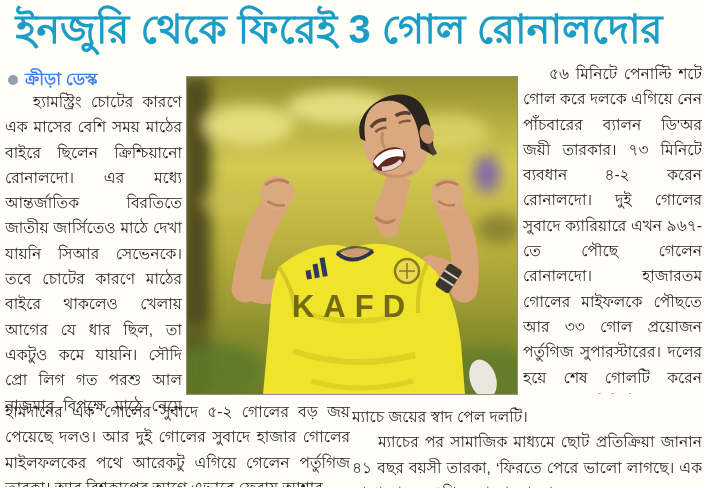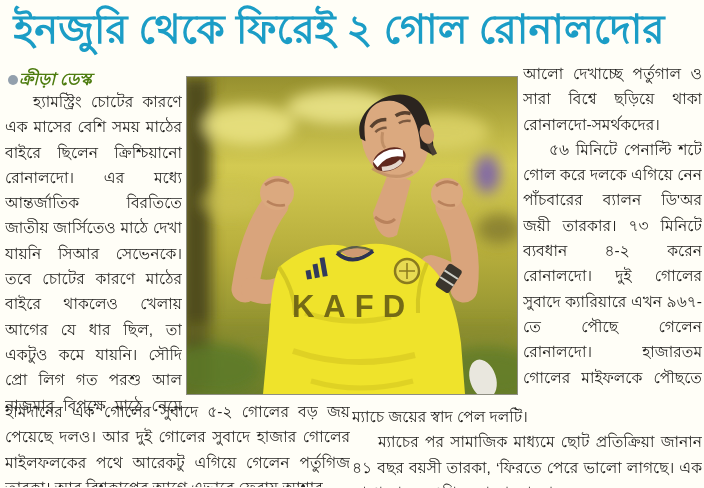--- a/index.html
+++ b/index.html
@@ -7,22 +7,22 @@
     position:relative;width:704px;height:488px;overflow:hidden;
     background:#fffef7;
     font-family:"Liberation Sans", sans-serif;
   }
   .headline{
     position:absolute;top:2px;left:0;width:678px;margin:0;
     text-align:center;font-size:40px;line-height:54px;font-weight:700;
     color:#1b9dc6;letter-spacing:0;white-space:nowrap;
   }
   .byline{
-    position:absolute;left:8px;top:66px;display:flex;align-items:center;gap:1px;
-    font-weight:700;font-size:17px;color:#4d7c0f;font-style:italic;
+    position:absolute;left:8px;top:66px;display:flex;align-items:center;gap:7px;
+    font-weight:700;font-size:17px;color:#3b82f6;
   }
   .bullet{width:10px;height:10px;border-radius:50%;background:#93a0ad;flex:0 0 auto;}
   .body-text{
     position:absolute;font-size:15.5px;line-height:25.3px;color:#201f1d;
     text-align:justify;overflow:hidden;
   }
   .body-text p{margin:0;}
   .indent{text-indent:26px;}
   .col-left{left:5px;top:89px;width:177px;height:331px;text-indent:28px;}
   .col-right{left:523px;top:61px;width:179px;height:333px;}
@@ -32,21 +32,21 @@
     position:absolute;left:186px;top:76px;width:332px;height:319px;margin:0;
     border:1px solid #8f8f83;box-sizing:border-box;background:#3b82f6;
   }
   .photo svg{display:block;}
 </style>
 </head>
 <body>
 
 <div class="page">
 
-  <h1 class="headline">ইনজুরি থেকে ফিরেই ২ গোল রোনালদোর</h1>
+  <h1 class="headline">ইনজুরি থেকে ফিরেই 3 গোল রোনালদোর</h1>
 
   <div class="byline">
     <span class="bullet"></span>
     <span>ক্রীড়া ডেস্ক</span>
   </div>
 
   <div class="body-text col-left">হ্যামস্ট্রিং চোটের কারণে এক মাসের বেশি সময় মাঠের বাইরে ছিলেন ক্রিশ্চিয়ানো রোনালদো। এর মধ্যে আন্তর্জাতিক বিরতিতে জাতীয় জার্সিতেও মাঠে দেখা যায়নি সিআর সেভেনকে। তবে চোটের কারণে মাঠের বাইরে থাকলেও খেলায় আগের যে ধার ছিল, তা একটুও কমে যায়নি। সৌদি প্রো লিগ গত পরশু আল নাজমার বিপক্ষে মাঠে নেমে আবার প্রমাণ দিলেন। করলেন জোড়া গোল। সাথে সাদিও মানের দু'টি ও আবদুল্লাহ আল-</div>
 
   <figure class="photo">
     <svg width="330" height="317" viewBox="0 0 330 317" xmlns="http://www.w3.org/2000/svg">
@@ -139,21 +139,20 @@
           <rect x="254" y="188" width="16" height="27" rx="3" fill="#3a352d"></rect>
           <rect x="254" y="196" width="16" height="2" fill="#cfd0c8"></rect>
           <rect x="254" y="204" width="16" height="2" fill="#cfd0c8"></rect>
         </g>
         <text x="166" y="240" text-anchor="middle" font-family="'Liberation Sans', sans-serif" font-size="31" font-weight="600" letter-spacing="9" fill="#6a6015" opacity="0.92">KAFD</text>
       </g>
     </svg>
   </figure>
 
   <div class="body-text col-right">
-    <p>আলো দেখাচ্ছে পর্তুগাল ও সারা বিশ্বে ছড়িয়ে থাকা রোনালদো-সমর্থকদের।</p>
     <p class="indent">৫৬ মিনিটে পেনাল্টি শটে গোল করে দলকে এগিয়ে নেন পাঁচবারের ব্যালন ডি'অর জয়ী তারকার। ৭৩ মিনিটে ব্যবধান ৪-২ করেন রোনালদো। দুই গোলের সুবাদে ক্যারিয়ারে এখন ৯৬৭-তে পৌছে গেলেন রোনালদো। হাজারতম গোলের মাইফলকে পৌছতে আর ৩৩ গোল প্রয়োজন পর্তুগিজ সুপারস্টারের। দলের হয়ে শেষ গোলটি করেন ম্যাচের ৯০ মিনিটে মানে। এই নিয়ে টানা ১৩</p>
   </div>
 
   <div class="body-text bottom-left">হামদানের এক গোলের সুবাদে ৫-২ গোলের বড় জয় পেয়েছে দলও। আর দুই গোলের সুবাদে হাজার গোলের মাইলফলকের পথে আরেকটু এগিয়ে গেলেন পর্তুগিজ তারকা। আর বিশ্বকাপের আগে এভাবে ফেরায় আশার</div>
 
   <div class="body-text bottom-right">
     <p>ম্যাচে জয়ের স্বাদ পেল দলটি।</p>
     <p class="indent">ম্যাচের পর সামাজিক মাধ্যমে ছোট প্রতিক্রিয়া জানান ৪১ বছর বয়সী তারকা, ‘ফিরতে পেরে ভালো লাগছে। এক সাথে সামনে এগিয়ে যাবো আমরা।’</p>
   </div>
 

